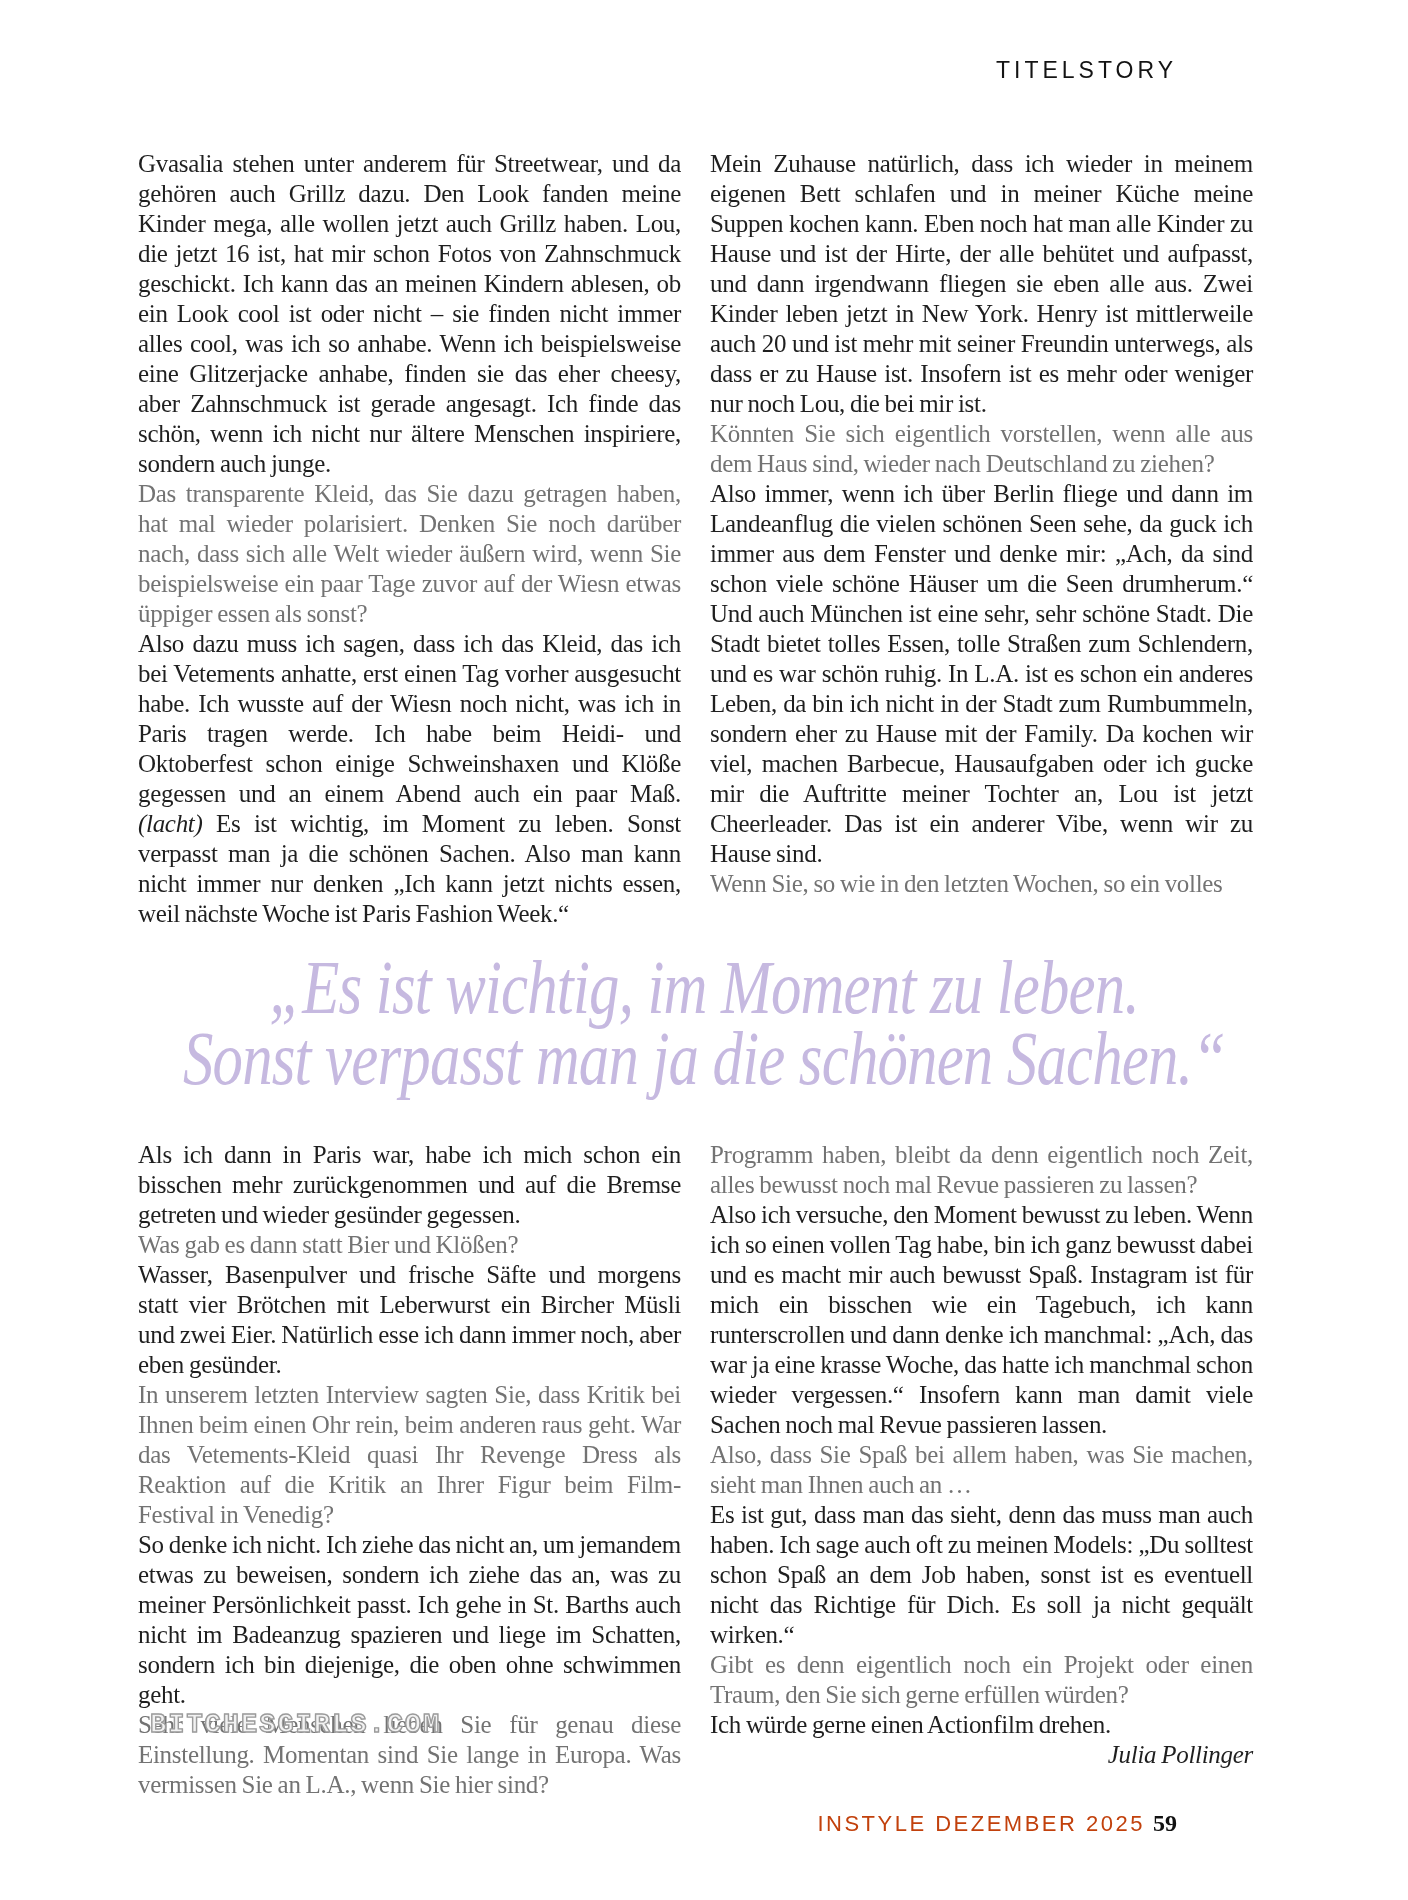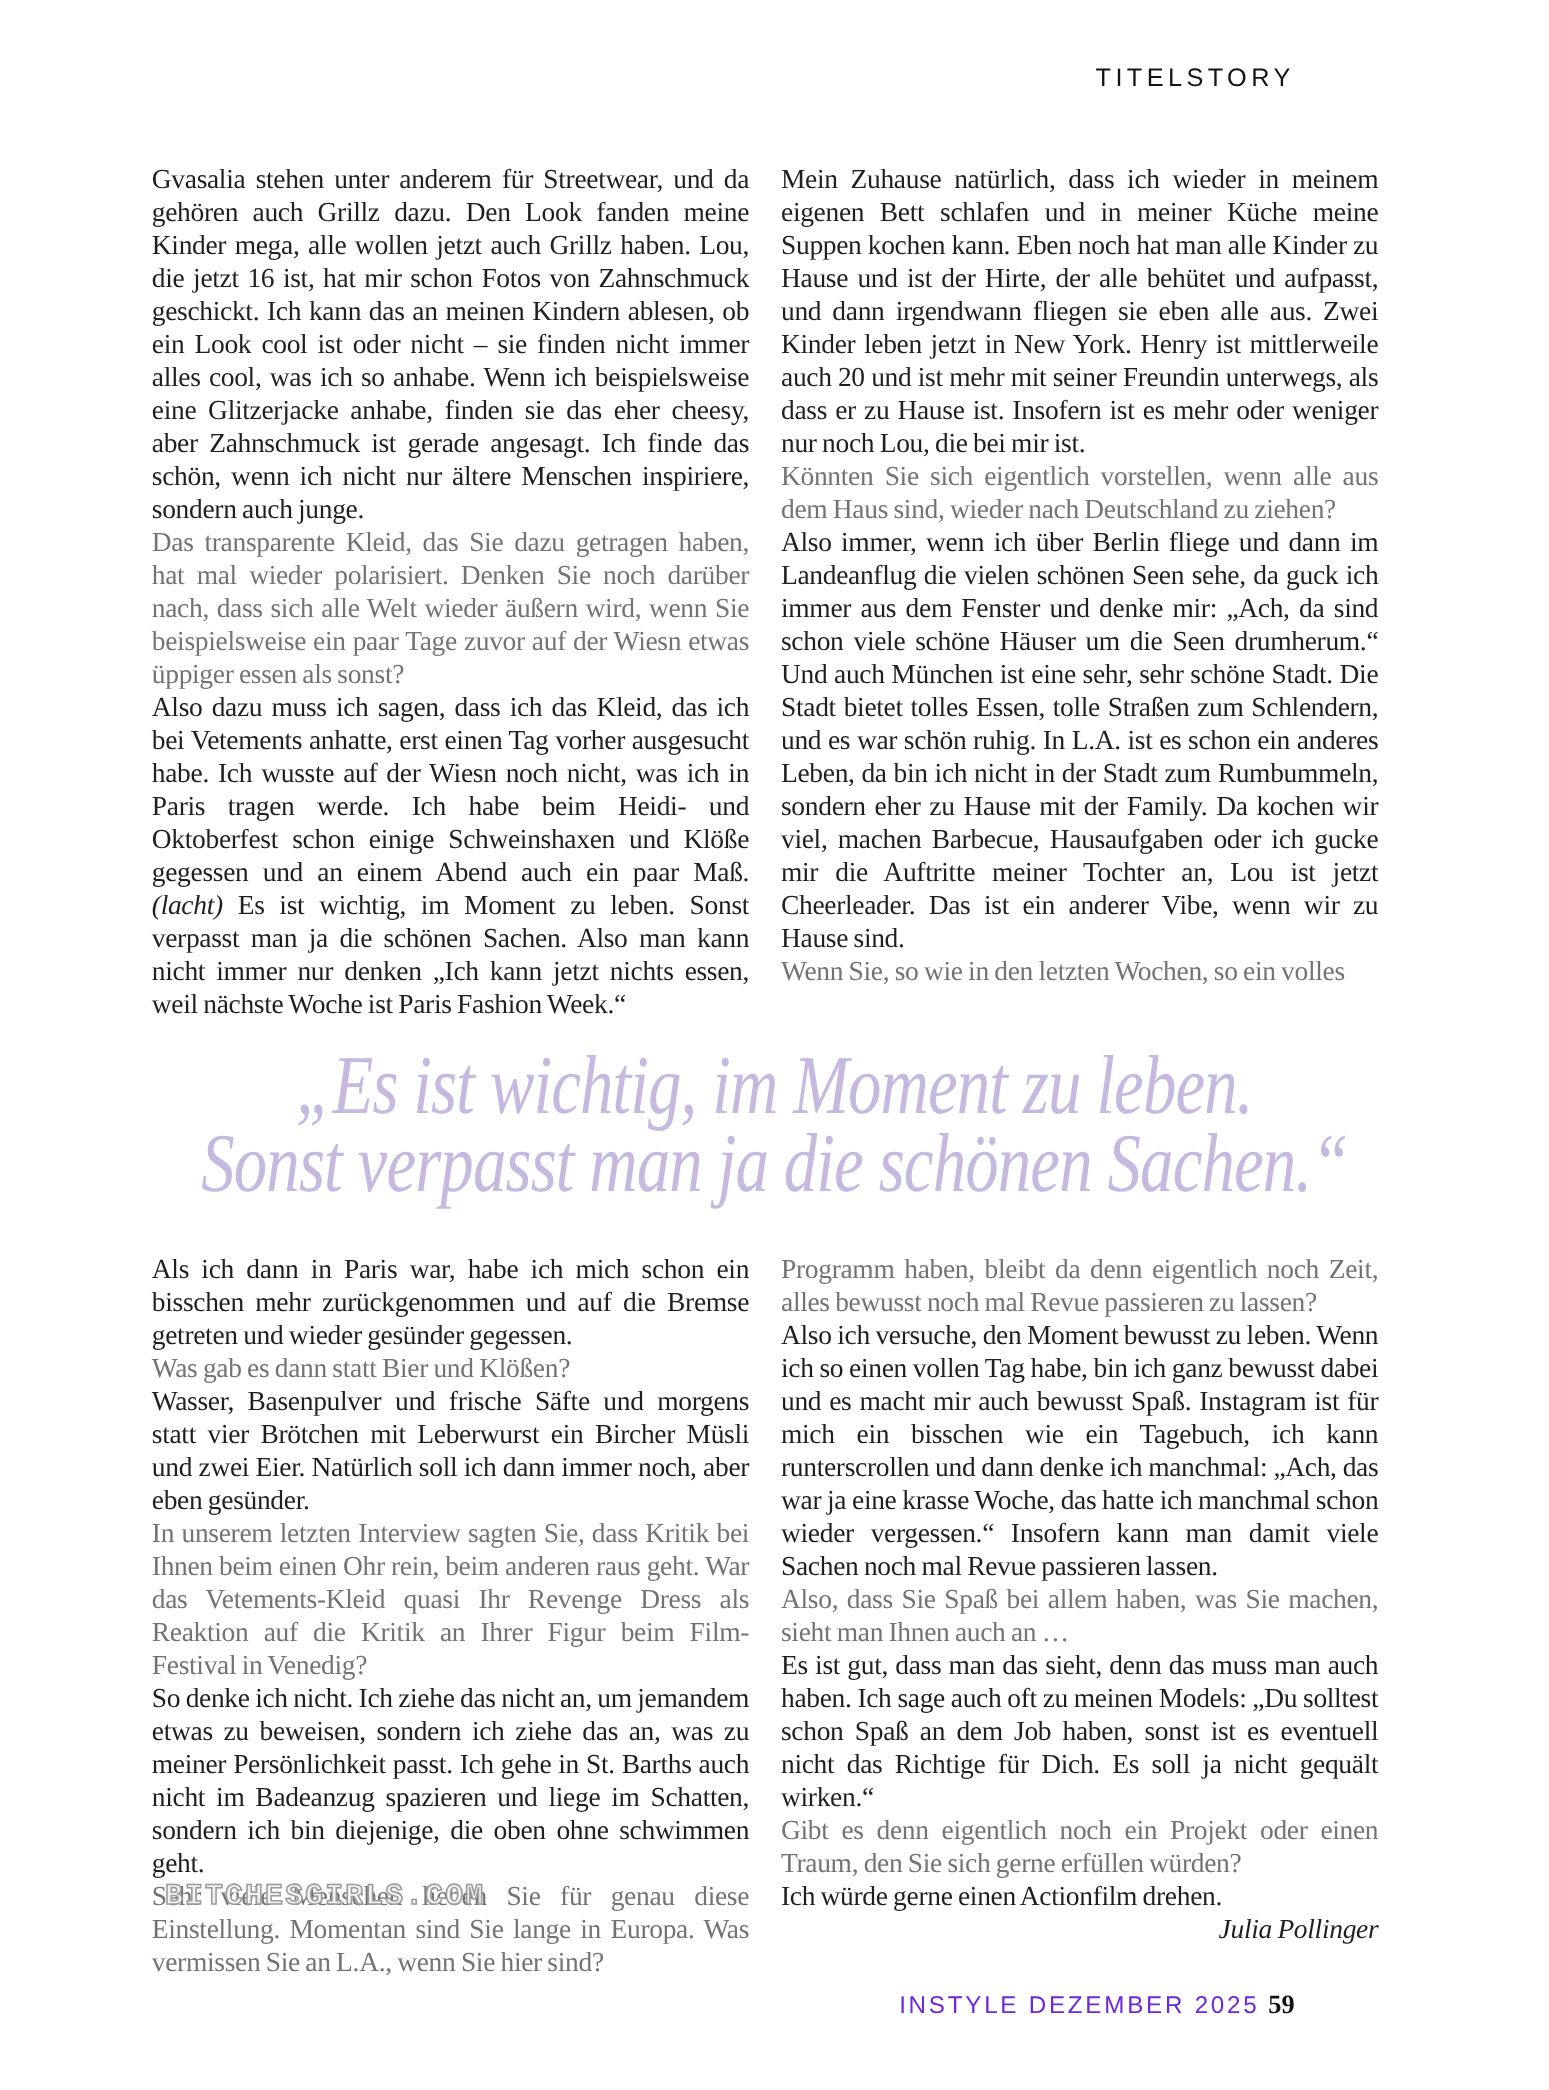--- a/index.html
+++ b/index.html
@@ -21,21 +21,21 @@
   .quote{position:absolute;left:0;top:952px;width:1408px;text-align:center;
         color:#c6b9e0;font-style:italic;}
   .qline{display:block;width:100%;font-size:76px;line-height:71px;white-space:nowrap;
         transform:scaleX(0.8);transform-origin:50% 50%;letter-spacing:-1px;}
   .watermark{position:absolute;left:150px;top:1710px;z-index:5;
         font-family:Liberation Mono, monospace;font-weight:bold;font-size:27px;
         letter-spacing:2px;color:#f2f2f2;-webkit-text-stroke:1.4px #9b9b9b;
         text-shadow:0 0 1px #a5a5a5;}
   .footer{position:absolute;top:1810px;right:91px;white-space:nowrap;}
   .footer .mag{font-family:"Liberation Sans",sans-serif;font-size:22px;
-        letter-spacing:2.5px;color:#6d28d9;}
+        letter-spacing:2.5px;color:#c2410c;}
   .footer .pnum{font-family:"Liberation Serif",serif;font-weight:bold;font-size:24px;
         color:#111;margin-left:8px;}
 </style>
 </head>
 <body>
 
 <div class="page">
 
   <div class="titelstory">TITELSTORY</div>
 
@@ -55,21 +55,21 @@
 
   <div class="quote">
     <span class="qline">„Es ist wichtig, im Moment zu leben.</span>
     <span class="qline">Sonst verpasst man ja die schönen Sachen.“</span>
   </div>
 
   <div class="cols bottom">
     <div class="col">
         <p class="answer"><span>Als ich dann in Paris war, habe ich mich schon ein bisschen mehr zurückgenommen und auf die Bremse getreten und wieder gesünder gegessen.</span></p>
         <p class="question"><span>Was gab es dann statt Bier und Klößen?</span></p>
-        <p class="answer"><span>Wasser, Basenpulver und frische Säfte und morgens statt vier Brötchen mit Leberwurst ein Bircher Müsli und zwei Eier. Natürlich soll ich dann immer noch, aber eben gesünder.</span></p>
+        <p class="answer"><span>Wasser, Basenpulver und frische Säfte und morgens statt vier Brötchen mit Leberwurst ein Bircher Müsli und zwei Eier. Natürlich esse ich dann immer noch, aber eben gesünder.</span></p>
         <p class="question"><span>In unserem letzten Interview sagten Sie, dass Kritik bei Ihnen beim einen Ohr rein, beim anderen raus geht. War das Vetements-Kleid quasi Ihr Revenge Dress als Reaktion auf die Kritik an Ihrer Figur beim Film-Festival in Venedig?</span></p>
         <p class="answer"><span>So denke ich nicht. Ich ziehe das nicht an, um jemandem etwas zu beweisen, sondern ich ziehe das an, was zu meiner Persönlichkeit passt. Ich gehe in St. Barths auch nicht im Badeanzug spazieren und liege im Schatten, sondern ich bin diejenige, die oben ohne schwimmen geht.</span></p>
         <p class="question"><span>Sehr viele Menschen lieben Sie für genau diese Einstellung. Momentan sind Sie lange in Europa. Was vermissen Sie an L.A., wenn Sie hier sind?</span></p>
       </div>
     <div class="col">
         <p class="question"><span>Programm haben, bleibt da denn eigentlich noch Zeit, alles bewusst noch mal Revue passieren zu lassen?</span></p>
         <p class="answer"><span>Also ich versuche, den Moment bewusst zu leben. Wenn ich so einen vollen Tag habe, bin ich ganz bewusst dabei und es macht mir auch bewusst Spaß. Instagram ist für mich ein bisschen wie ein Tagebuch, ich kann runterscrollen und dann denke ich manchmal: „Ach, das war ja eine krasse Woche, das hatte ich manchmal schon wieder vergessen.“ Insofern kann man damit viele Sachen noch mal Revue passieren lassen.</span></p>
         <p class="question"><span>Also, dass Sie Spaß bei allem haben, was Sie machen, sieht man Ihnen auch an …</span></p>
         <p class="answer"><span>Es ist gut, dass man das sieht, denn das muss man auch haben. Ich sage auch oft zu meinen Models: „Du solltest schon Spaß an dem Job haben, sonst ist es eventuell nicht das Richtige für Dich. Es soll ja nicht gequält wirken.“</span></p>
         <p class="question"><span>Gibt es denn eigentlich noch ein Projekt oder einen Traum, den Sie sich gerne erfüllen würden?</span></p>

